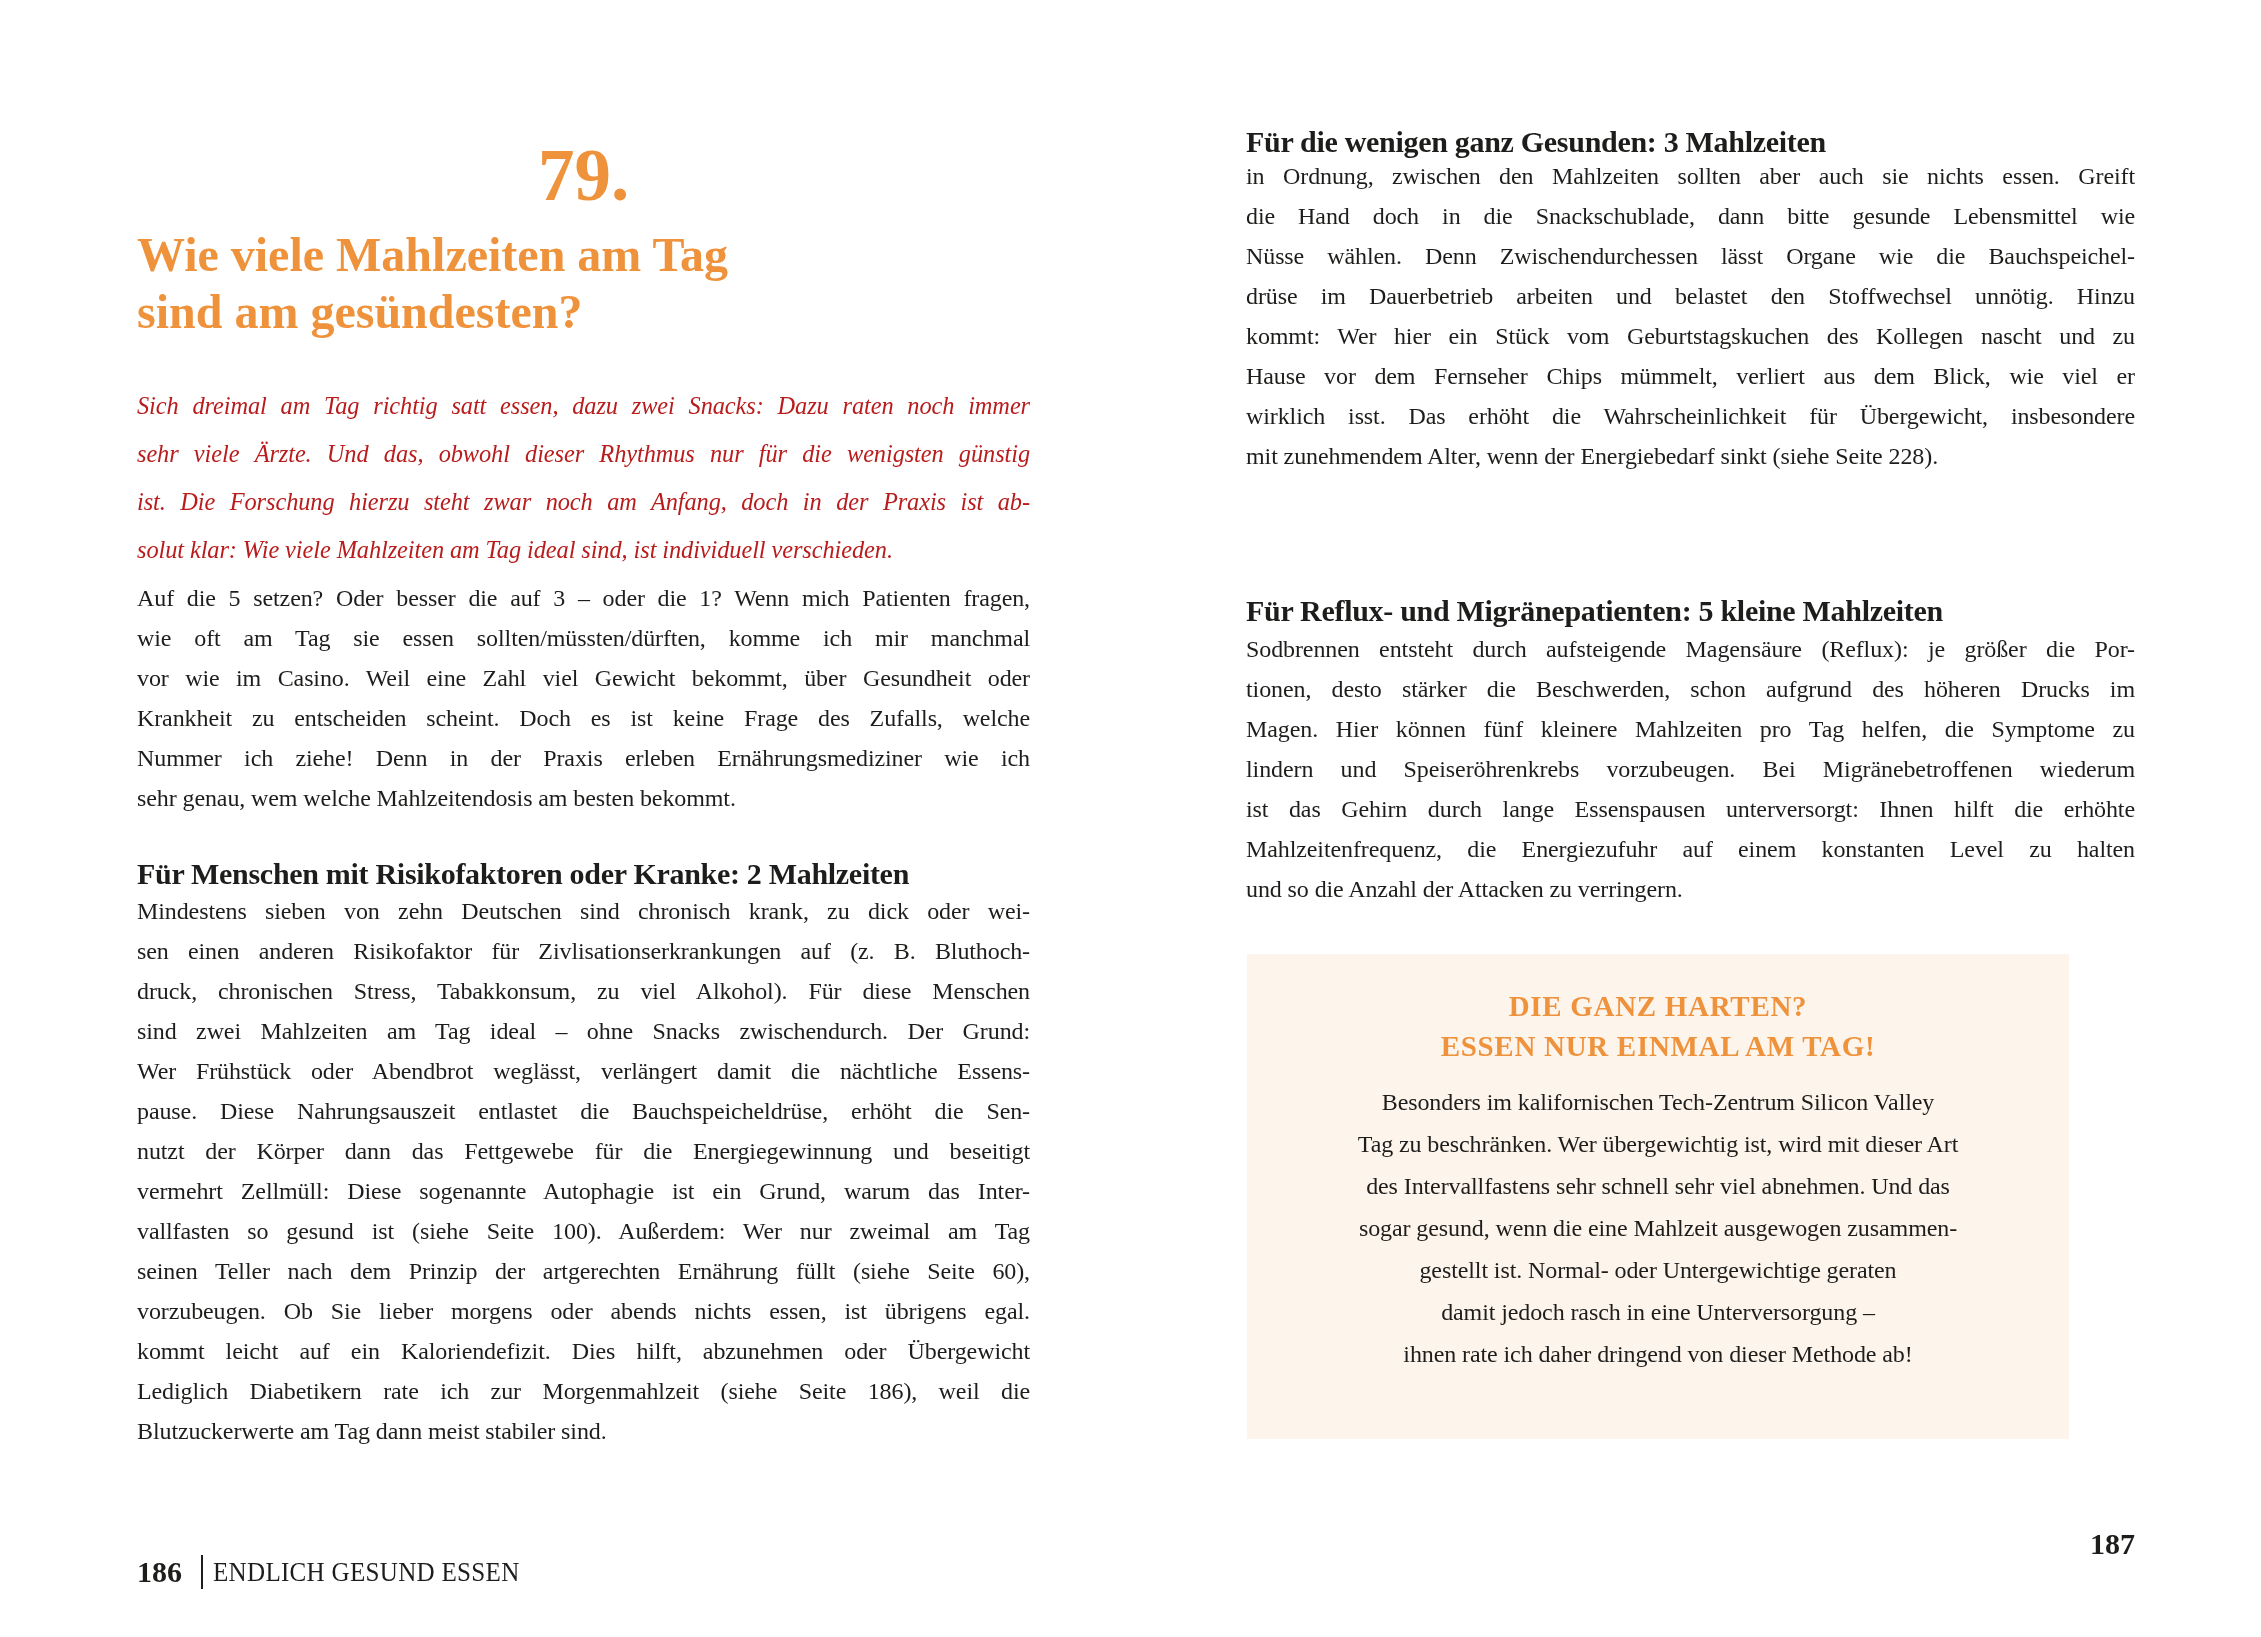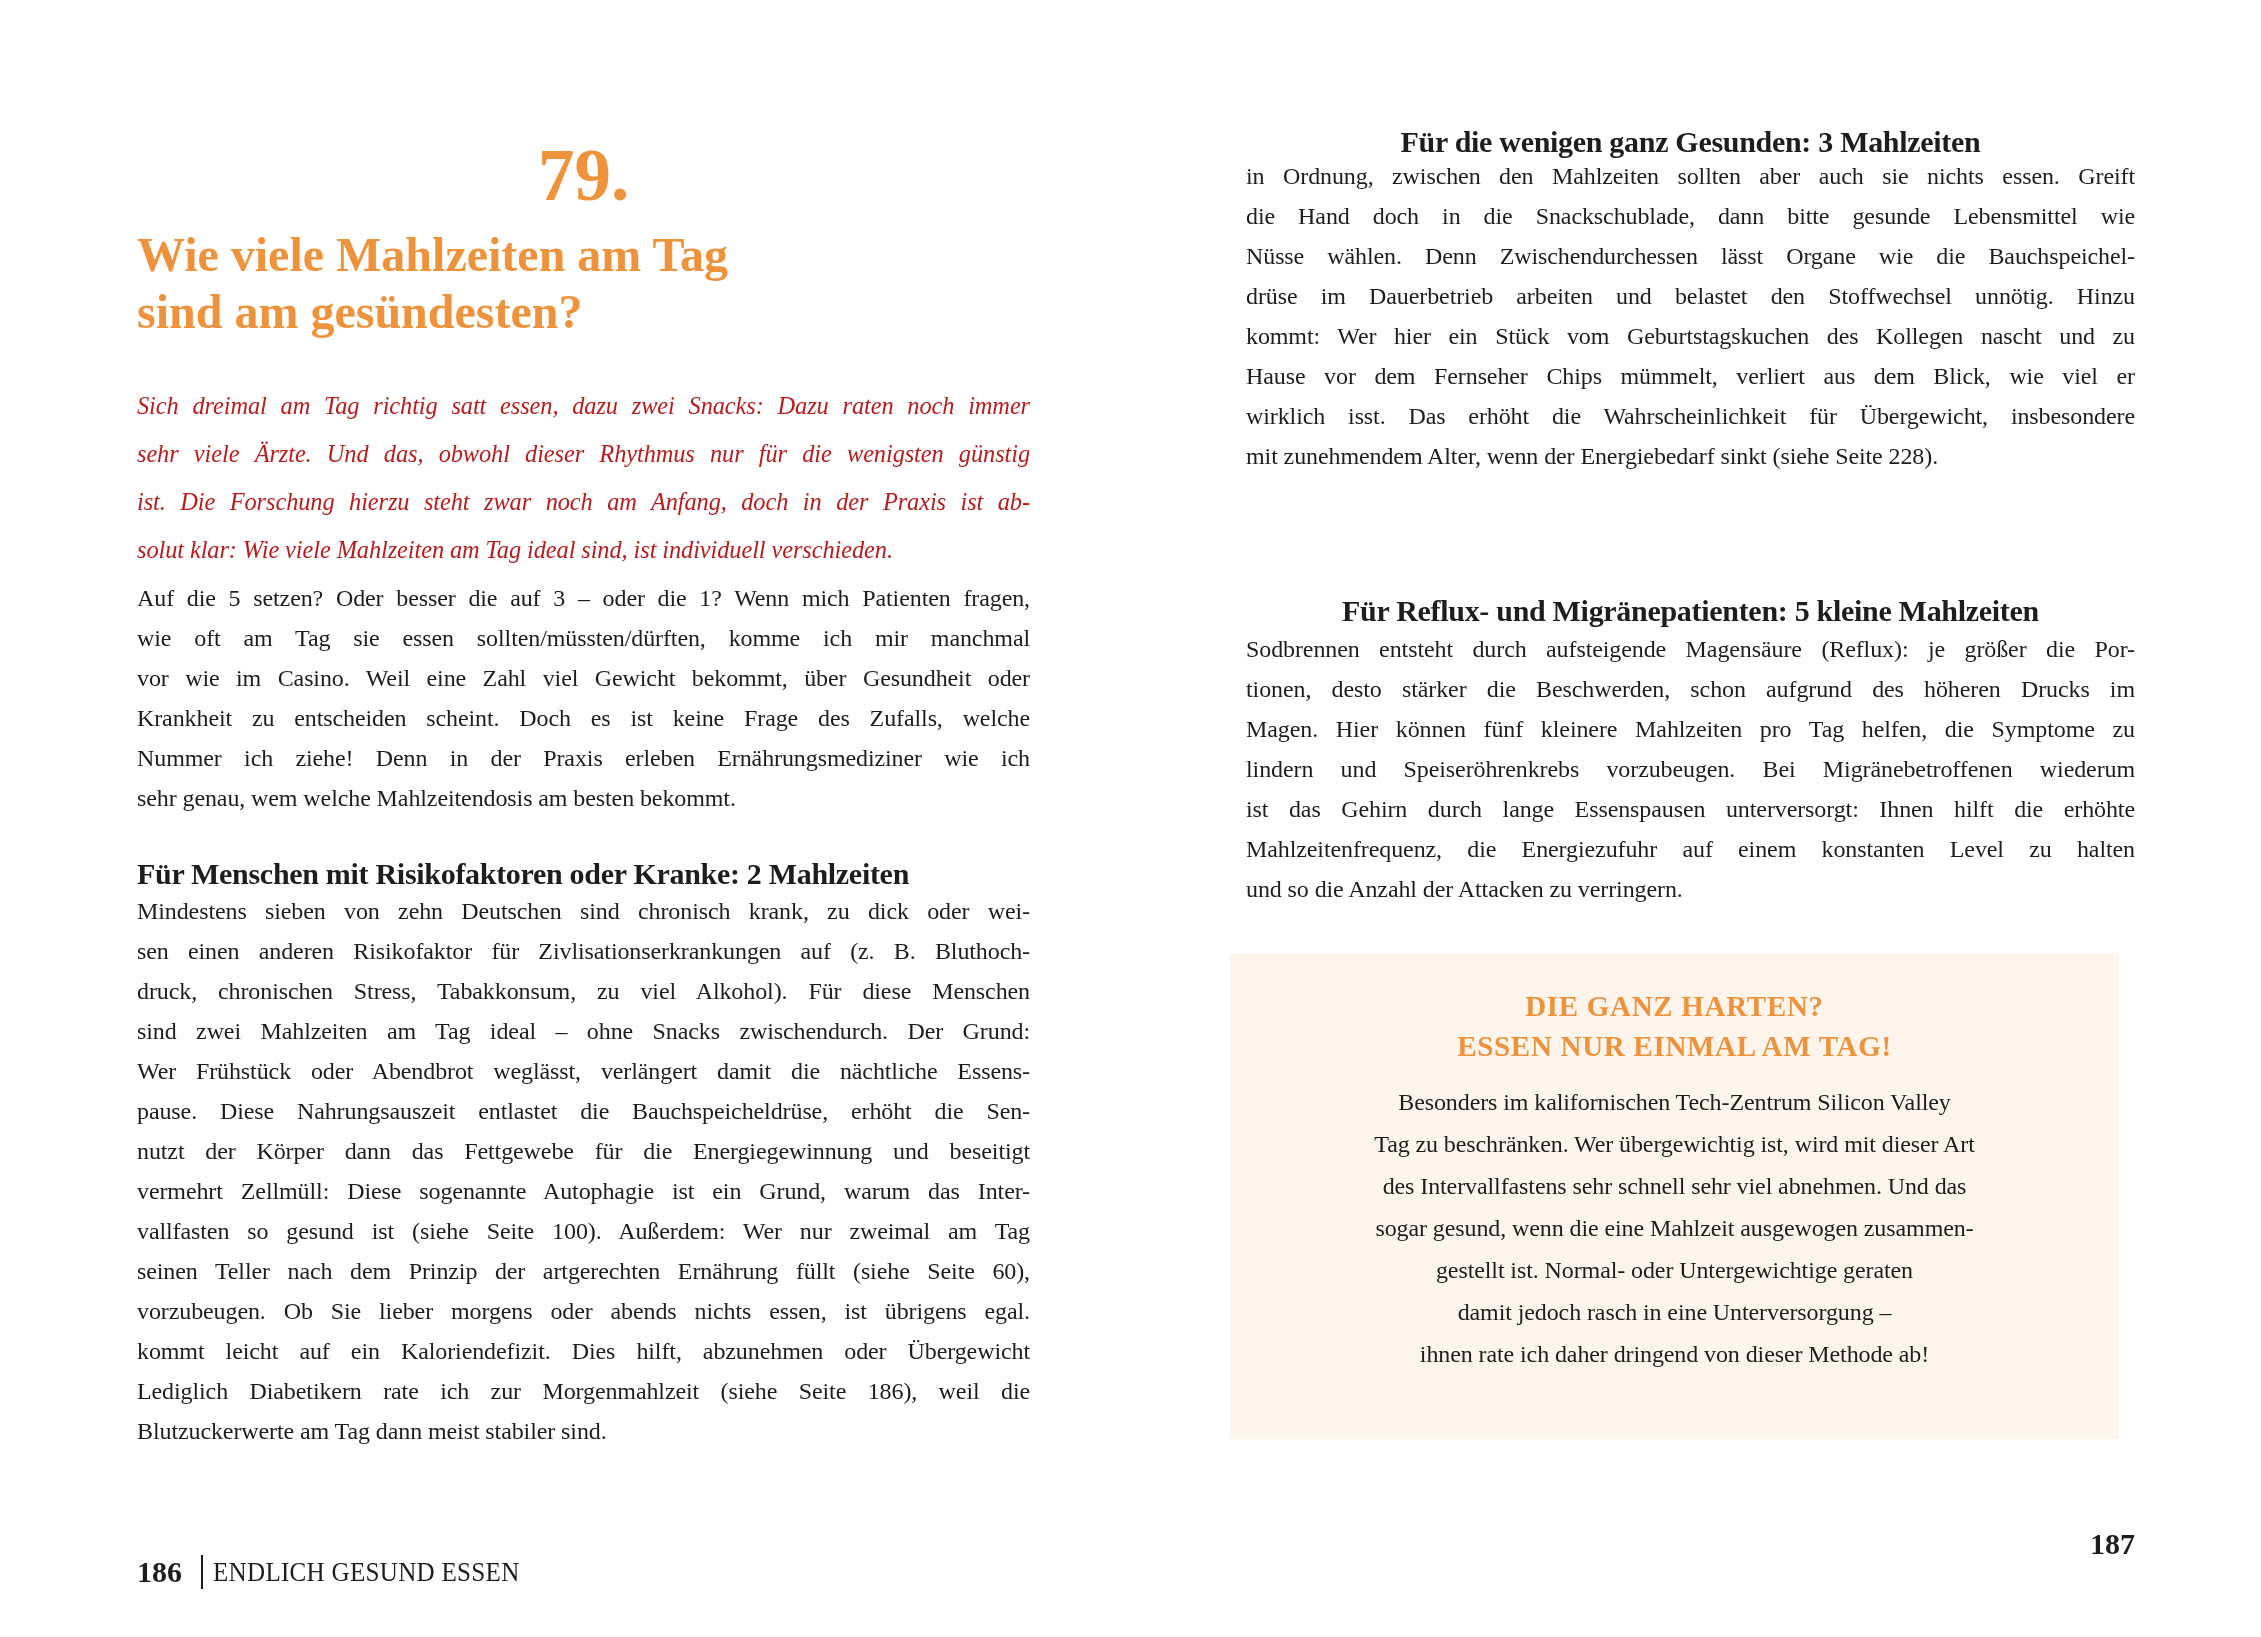--- a/index.html
+++ b/index.html
@@ -47,25 +47,25 @@
   .center .line { text-align: center; }
 
   .para-l { left: 137px; width: 893px; }
   .para-r { left: 116px; width: 889px; }
 
   .subhead {
     font-size: 30px; font-weight: bold; letter-spacing: -0.3px;
     height: 38px; line-height: 38px; margin: 0;
   }
   .subhead-l { left: 137px; width: 893px; }
-  .subhead-r { left: 116px; width: 889px; text-align: center; }
+  .subhead-r { left: 116px; width: 889px; }
 
   
   .infobox {
-    left: 100px; width: 889px; top: 954px; height: 485px;
+    left: 117px; width: 822px; top: 954px; height: 485px;
     background: #fdf4ec;
   }
   .infobox .box-title {
     margin-top: 32px;
     font-size: 29px; font-weight: bold; color: #ef923c; letter-spacing: 0.7px;
   }
   .infobox .box-title .line { height: 40px; line-height: 40px; }
   .infobox .box-body {
     margin-top: 14.5px;
     font-size: 24px; letter-spacing: -0.1px;

